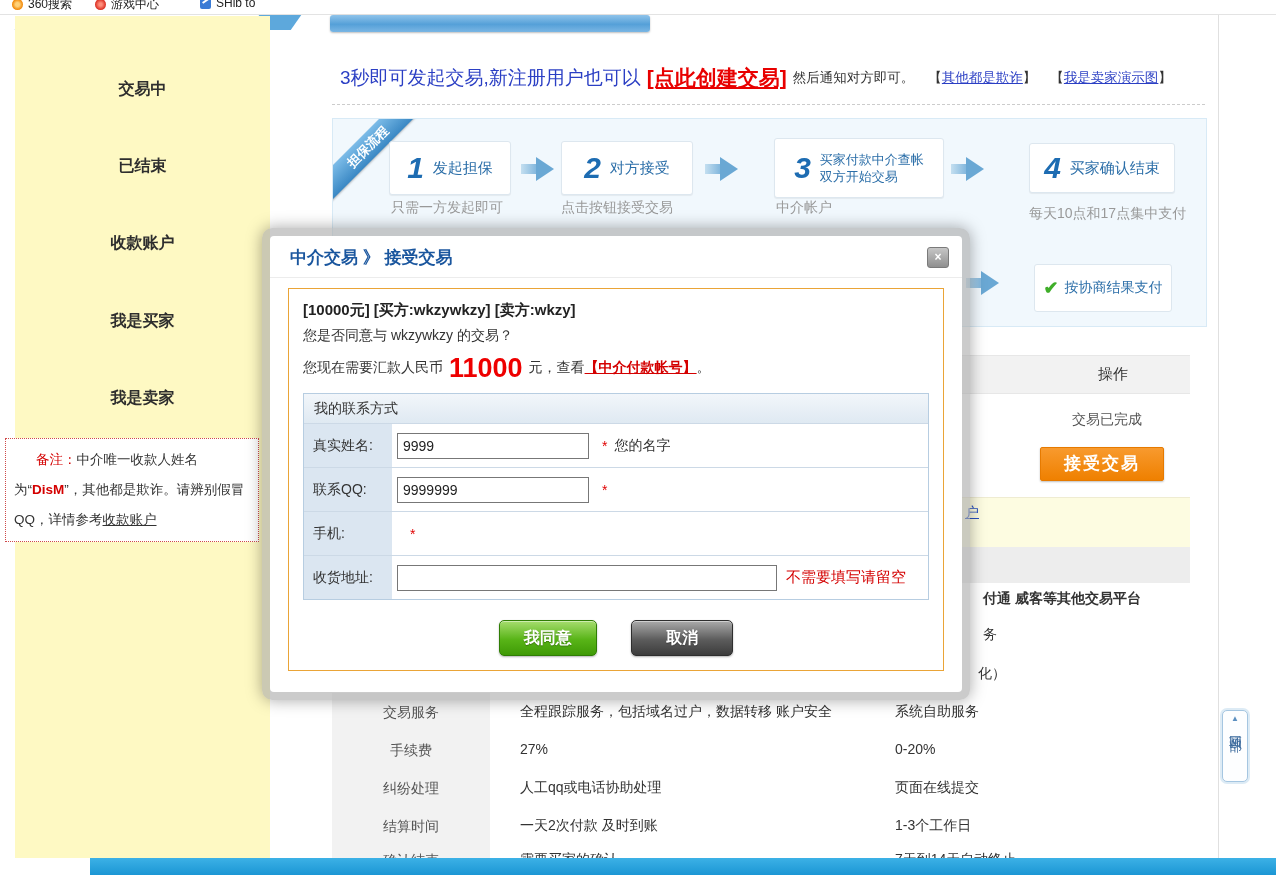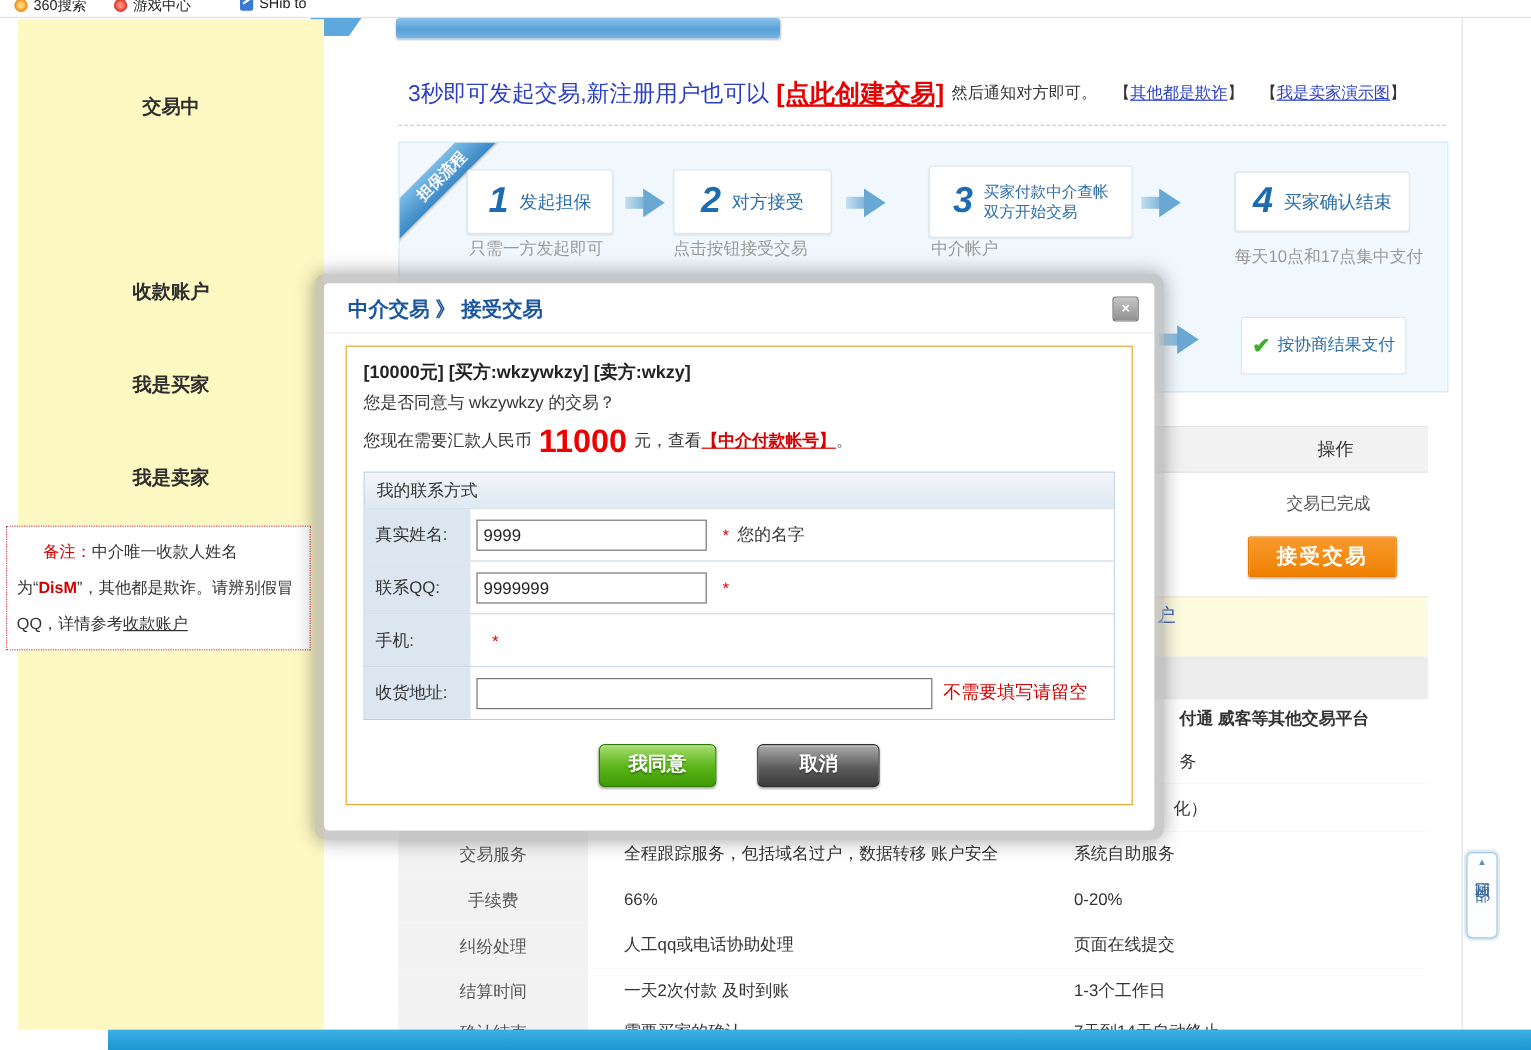--- a/index.html
+++ b/index.html
@@ -153,20 +153,21 @@
   </div>
 
   <div class="topline"></div>
 
   <div class="wedgeA"></div>
   <div class="wedgeB"></div>
   <div class="bluebar"></div>
 
   <div class="sidebar">
     <div class="side-item" style="top:63px;">交易中</div>
+    <div class="side-item" style="top:140px;">已结束</div>
     <div class="side-item" style="top:217px;">收款账户</div>
     <div class="side-item" style="top:295px;">我是买家</div>
     <div class="side-item" style="top:372px;">我是卖家</div>
   </div>
   <div class="notebox">
     <span class="red">备注：</span><span>中介唯一收款人姓名为</span><span>“</span><span class="red" style="font-weight:bold;">DisM</span><span>”</span><span>，其他都是欺诈。请辨别假冒QQ，详情参考</span><span class="note-link">收款账户</span>
   </div>
 
   <div class="vline"></div>
 
@@ -248,21 +249,21 @@
     <span class="frag" style="left:646px;top:12px;">化）</span>
   </div>
 
   <div class="row cmp-row" style="top:693px;">
     <span class="cmp-label">交易服务</span>
     <span class="cmp-ours">全程跟踪服务，包括域名过户，数据转移 账户安全</span>
     <span class="cmp-others">系统自助服务</span>
   </div>
   <div class="row cmp-row" style="top:731px;">
     <span class="cmp-label">手续费</span>
-    <span class="cmp-ours">66%</span>
+    <span class="cmp-ours">27%</span>
     <span class="cmp-others">0-20%</span>
   </div>
   <div class="row cmp-row" style="top:769px;">
     <span class="cmp-label">纠纷处理</span>
     <span class="cmp-ours">人工qq或电话协助处理</span>
     <span class="cmp-others">页面在线提交</span>
   </div>
   <div class="row cmp-row" style="top:807px;">
     <span class="cmp-label">结算时间</span>
     <span class="cmp-ours">一天2次付款 及时到账</span>

